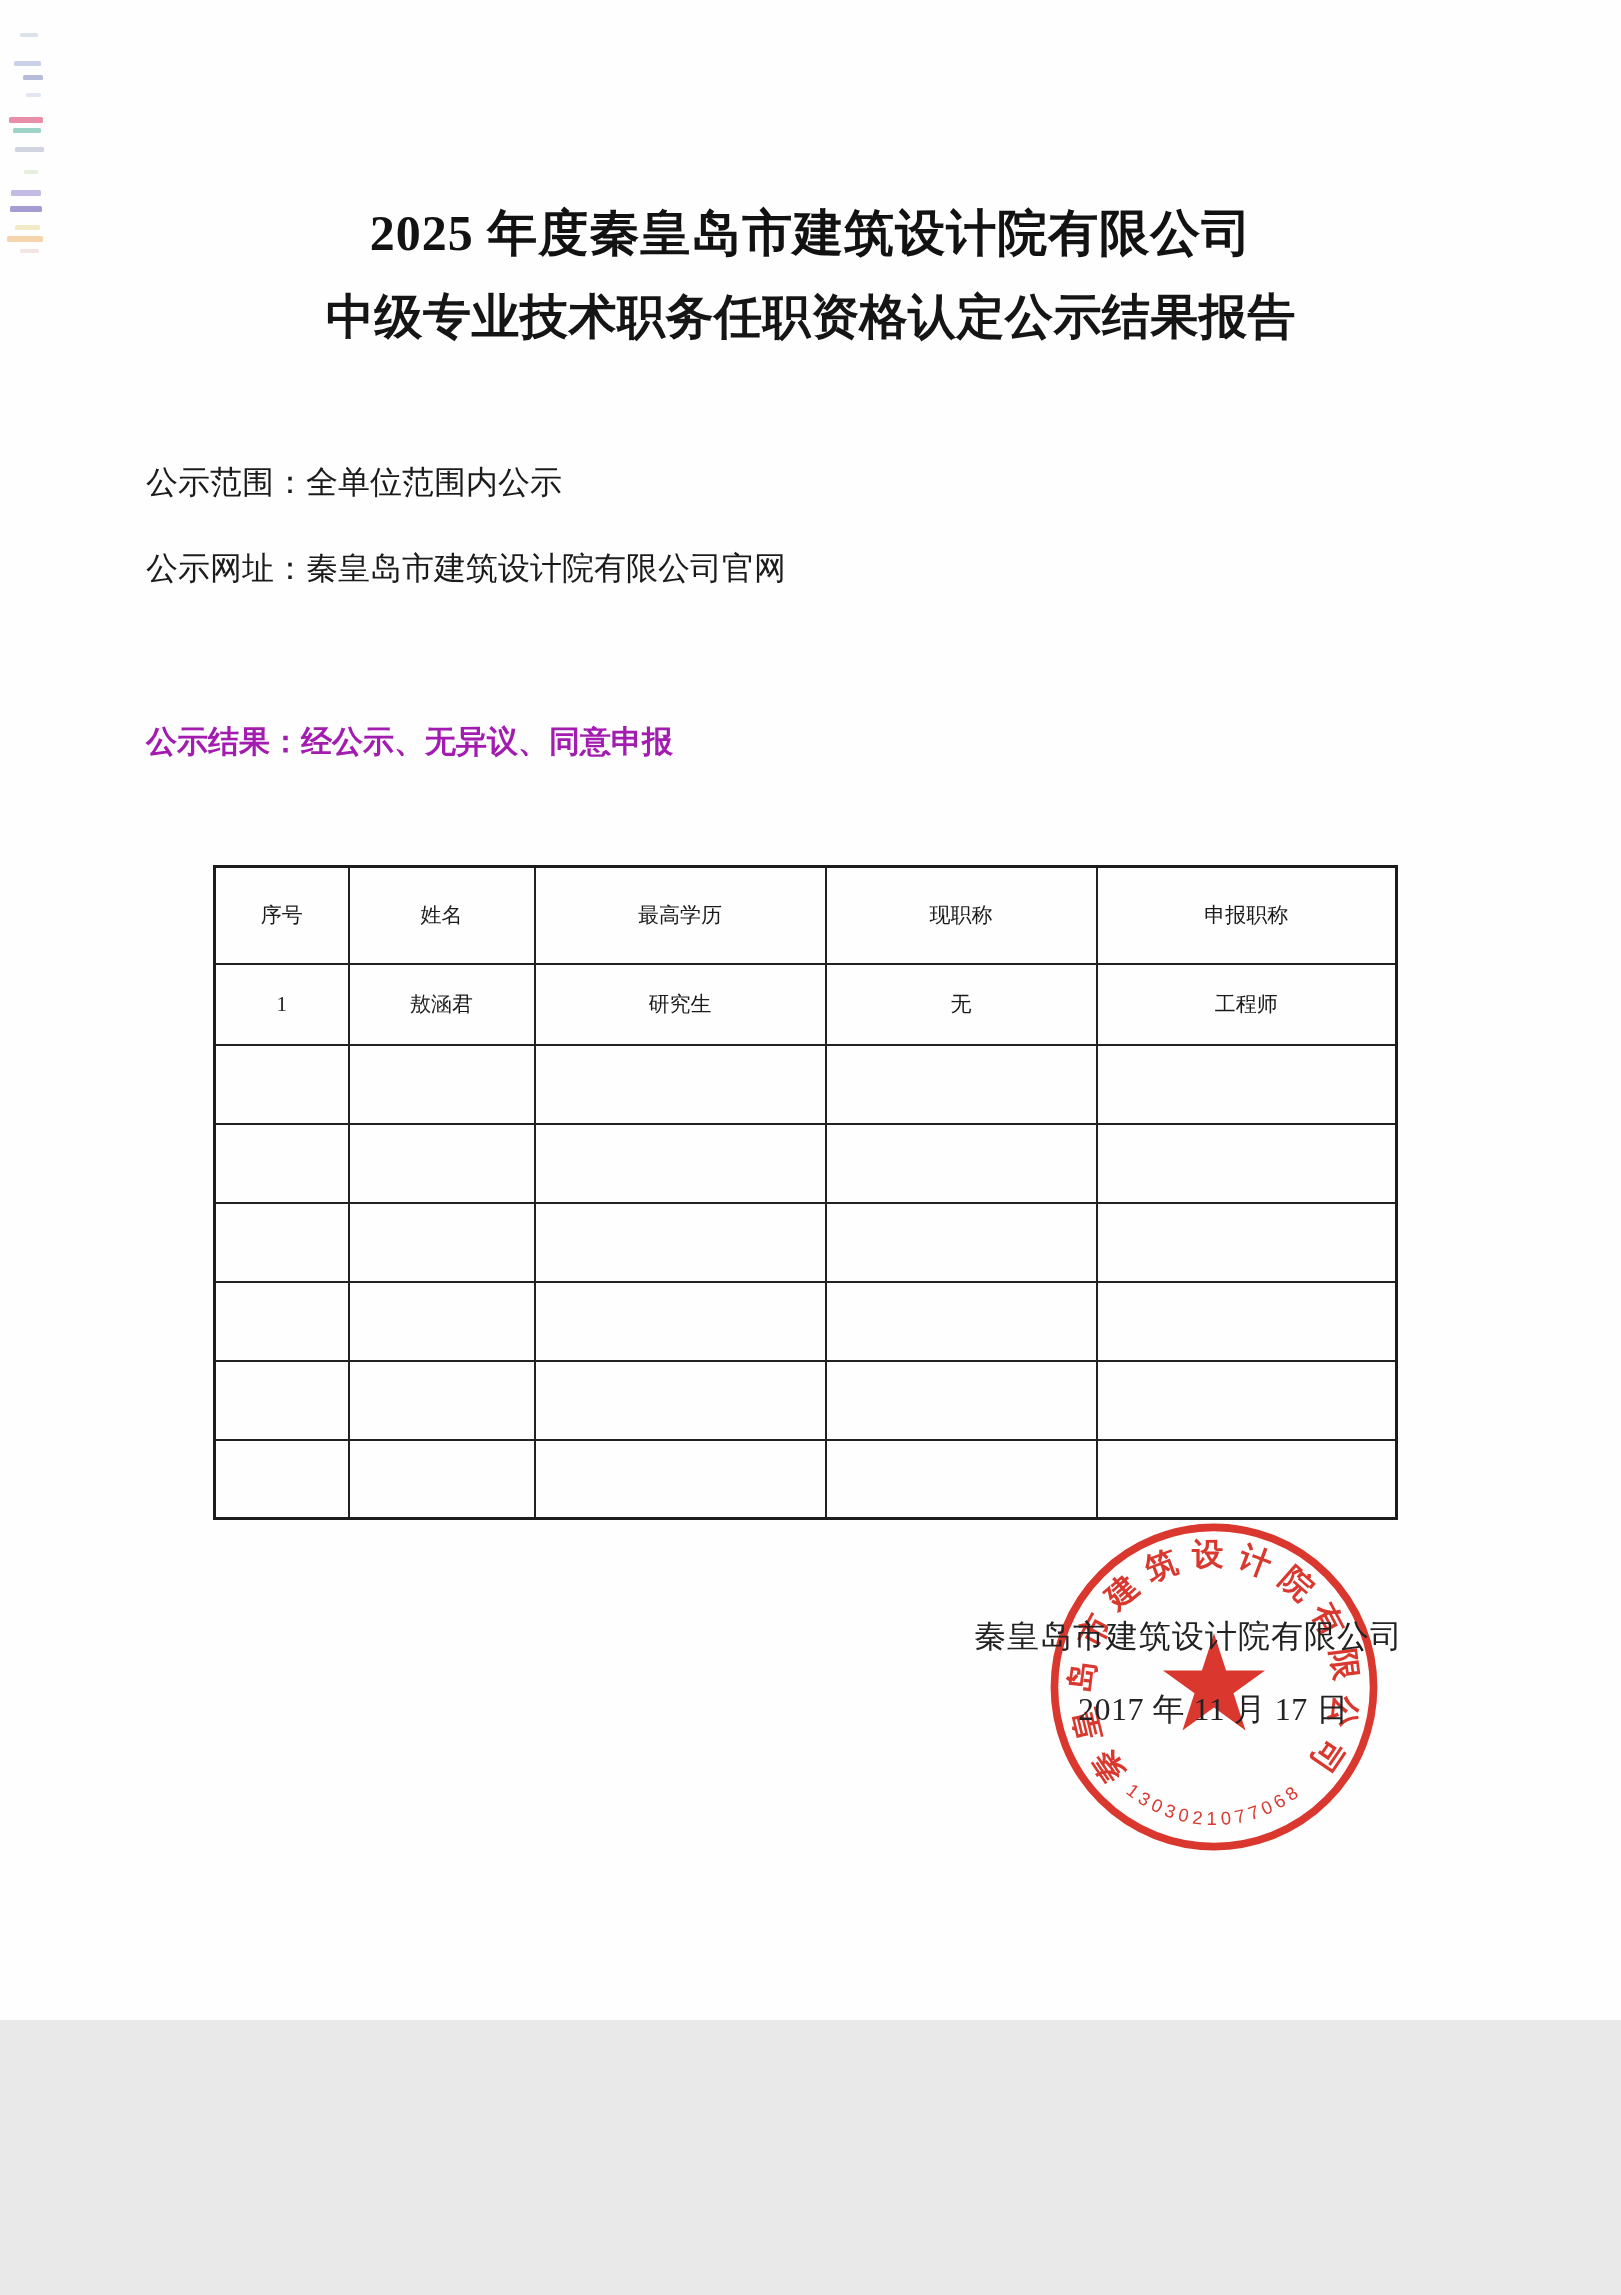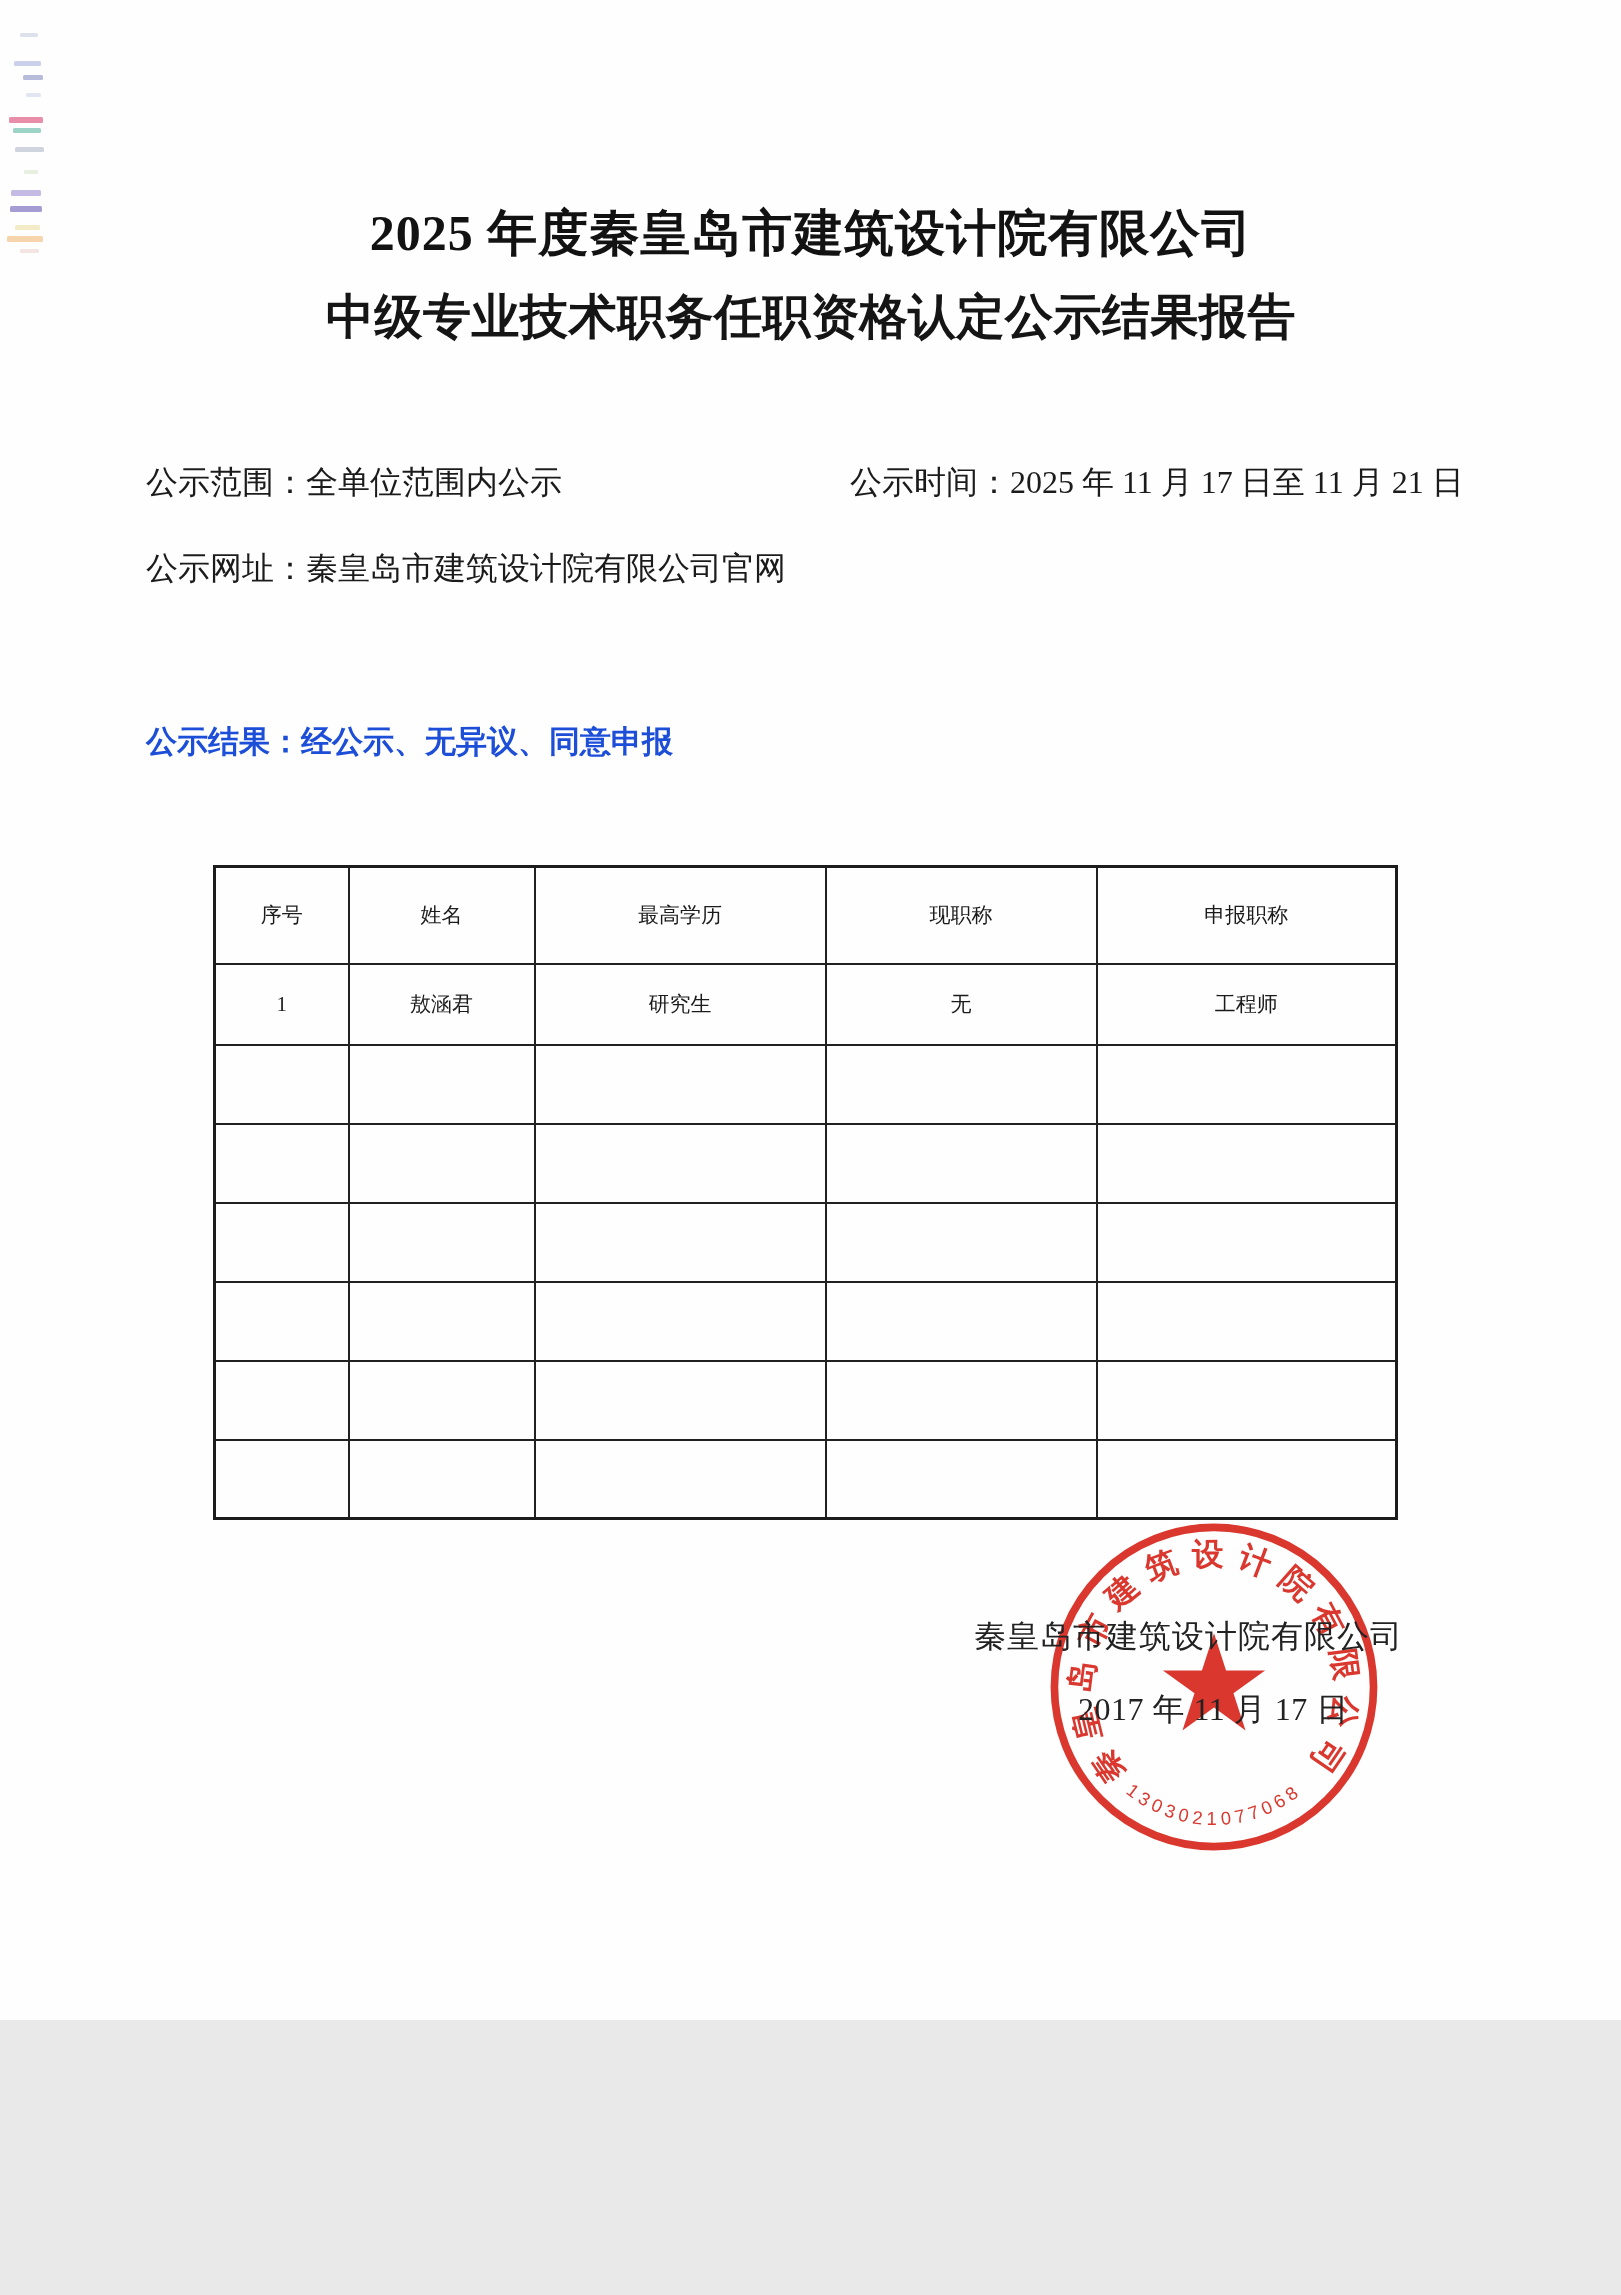--- a/index.html
+++ b/index.html
@@ -21,21 +21,21 @@
     text-align:center; font-size:48px; font-weight:bold;
     font-family:Liberation Mono, monospace; color:#151515;
     letter-spacing:0.5px;
   }
   
   .nline { position:absolute; font-size:32px; line-height:1.05; white-space:nowrap; color:#1b1b1b; }
   .nl-scope   { left:146px;  top:466px;  }
   .nl-time    { left:850px; top:466px;  }
   .nl-site    { left:146px;  top:552px; }
   .nl-content { left:146px;  top:638px; }
-  .nl-result  { left:146px;  top:726px; font-family:"Liberation Sans", sans-serif; font-weight:bold; font-size:31px; color:#1d4ed8; }
+  .nl-result  { left:146px;  top:726px; font-family:"Liberation Sans", sans-serif; font-weight:bold; font-size:31px; color:#a21caf; }
   
   .tbl-caption {
     position:absolute; top:800px; left:0; width:100%;
     text-align:center; font-size:37px; color:#171717;
     font-family:"Liberation Serif", serif;
   }
   table.roster {
     position:absolute; left:213px; top:865px;
     width:1182px; border-collapse:collapse; table-layout:fixed;
     font-size:21px; color:#1b1b1b;
@@ -95,21 +95,20 @@
   <div class="artifact a10"></div>
   <div class="artifact a11"></div>
   <div class="artifact a12"></div>
   <div class="artifact a13"></div>
 
   <div class="title1">2025 年度秦皇岛市建筑设计院有限公司</div>
   <div class="title2">中级专业技术职务任职资格认定公示结果报告</div>
 
   <div class="nline nl-scope"><span>公示范围：</span><span>全单位范围内公示</span></div>
 
-  <div class="nline nl-time"><span>公示时间：</span><span>2025 年 11 月 17 日至 11 月 21 日</span></div>
 
   <div class="nline nl-site"><span>公示网址：</span><span>秦皇岛市建筑设计院有限公司官网</span></div>
 
 
   <div class="nline nl-result"><span>公示结果：</span><span>经公示、无异议、同意申报</span></div>
 
 
   <table class="roster">
     <colgroup>
       <col style="width:134px">

